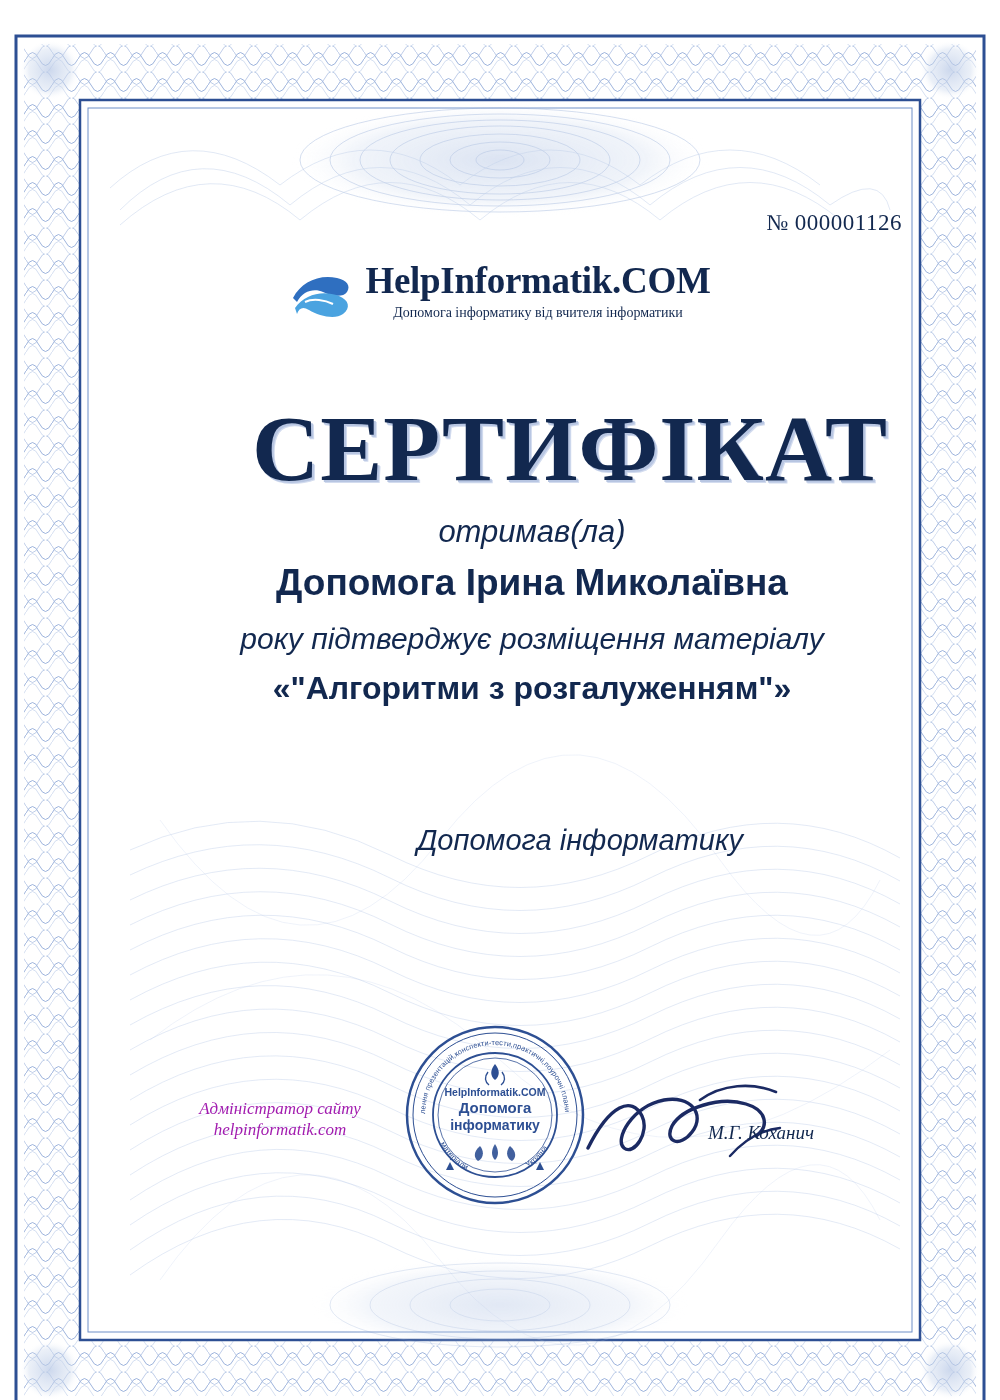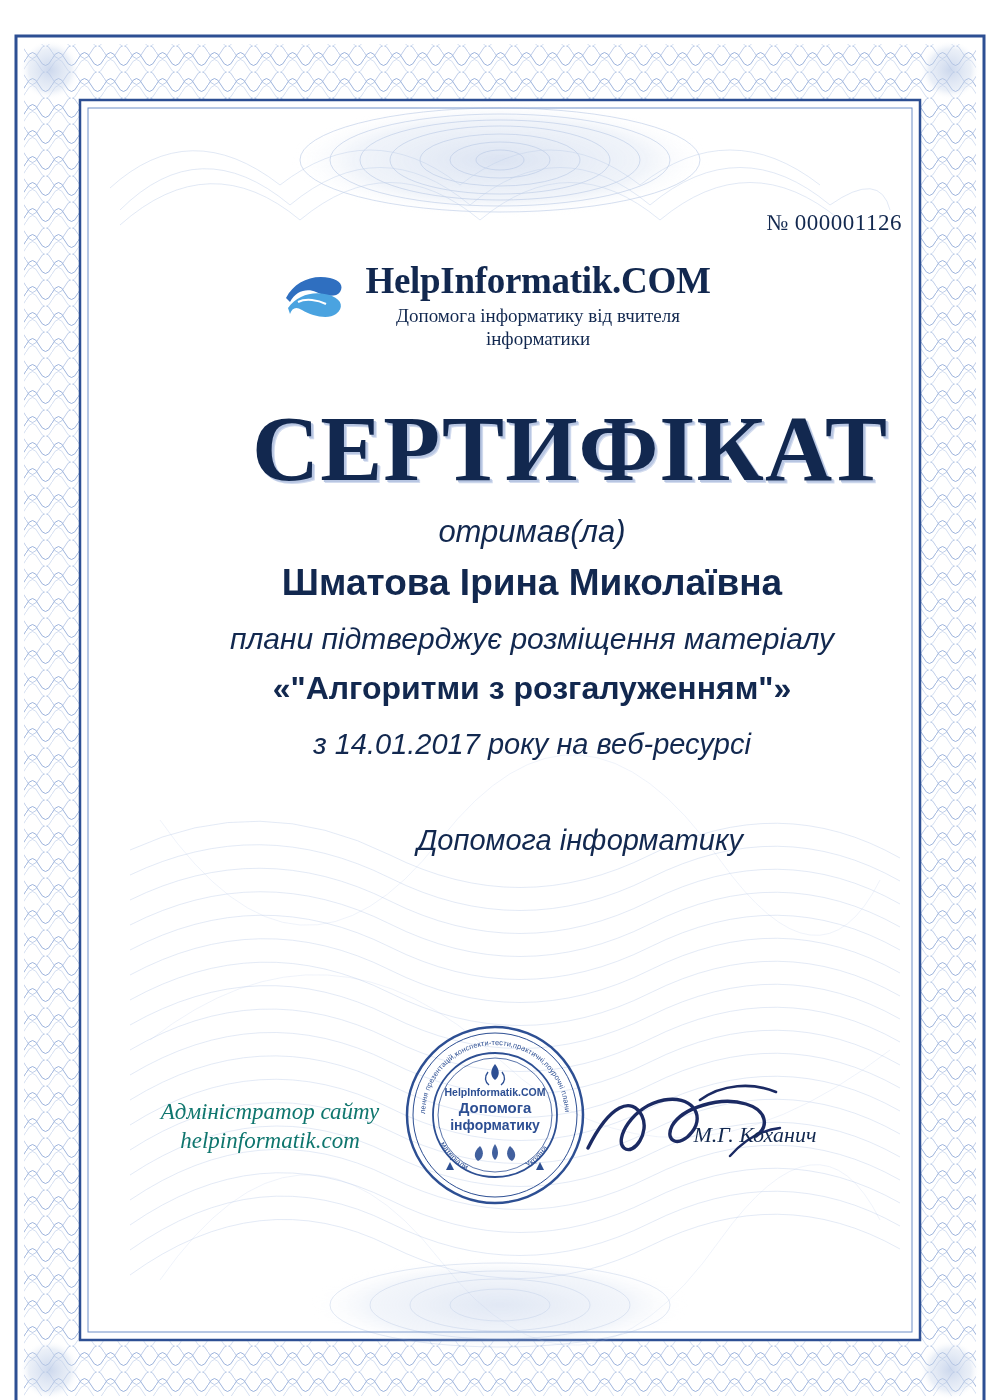--- a/index.html
+++ b/index.html
@@ -73,21 +73,21 @@
   .brand {
     font-family: "Liberation Serif", serif;
     font-size: 37px;
     font-weight: bold;
     color: #12284f;
     line-height: 1.05;
     letter-spacing: -0.3px;
   }
   .brand-sub {
     font-family: "Liberation Serif", serif;
-    font-size: 19px;
+    font-size: 14px;
     color: #12284f;
     line-height: 1.2;
     margin-top: 4px;
     max-width: 360px;
   }
 
   .title {
     position: absolute;
     top: 292px;
     left: 0;
@@ -150,39 +150,39 @@
     top: 714px;
     font-family: "Liberation Sans", sans-serif;
     font-style: italic;
     font-size: 29px;
     padding-left: 48px;
   }
 
   
   .sig-left {
     position: absolute;
-    left: 50px;
+    left: 60px;
     top: 988px;
     width: 260px;
     text-align: center;
     font-family: "Liberation Serif", serif;
     font-style: italic;
-    font-size: 23px;
-    color: #0f766e;
+    font-size: 17px;
+    color: #a21caf;
     line-height: 1.25;
   }
   .sig-right {
     position: absolute;
-    right: 30px;
+    right: 24px;
     top: 1012px;
     width: 250px;
     text-align: center;
     font-family: "Liberation Serif", serif;
     font-style: italic;
-    font-size: 22px;
+    font-size: 19px;
     color: #12284f;
   }
 
   .stamp {
     position: absolute;
     left: 310px;
     top: 910px;
     width: 190px;
     height: 190px;
   }
@@ -297,24 +297,23 @@
       </svg>
       <div class="logo-text-wrap">
         <div class="brand">HelpInformatik.COM</div>
         <div class="brand-sub">Допомога інформатику від вчителя інформатики</div>
       </div>
     </div>
 
     <div class="title">СЕРТИФІКАТ</div>
 
     <div class="line l-received">отримав(ла)</div>
-    <div class="line l-name">Шматова Ірина Миколаївна</div>
-    <div class="line l-confirm">плани підтверджує розміщення матеріалу</div>
+    <div class="line l-name">Допомога Ірина Миколаївна</div>
+    <div class="line l-confirm">року підтверджує розміщення матеріалу</div>
     <div class="line l-material">«"Алгоритми з розгалуженням"»</div>
-    <div class="line l-date">з 14.01.2017 року на веб-ресурсі</div>
     <div class="line l-site">Допомога інформатику</div>
 
     <div class="sig-left">
       <div>Адміністратор сайту</div>
       <div>helpinformatik.com</div>
     </div>
 
     <svg class="stamp" viewBox="0 0 190 190">
       <defs>
         <path id="arcTop" d="M25 95 A70 70 0 0 1 165 95"></path>

